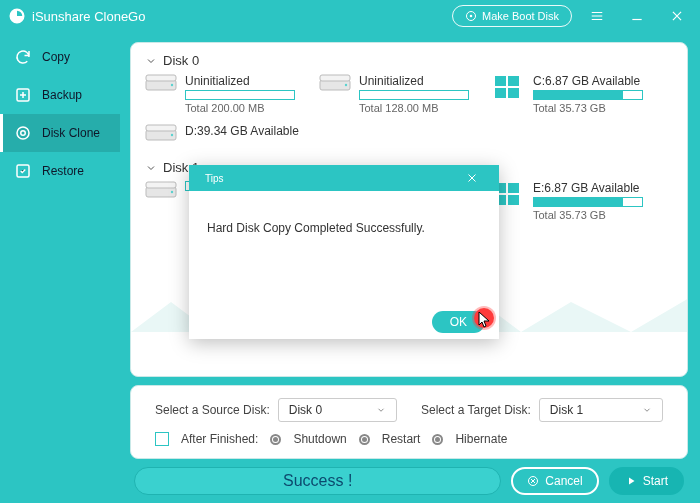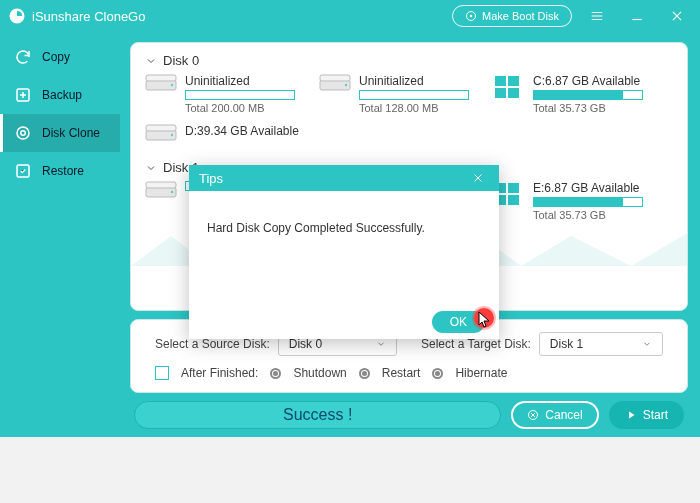--- a/index.html
+++ b/index.html
@@ -1,17 +1,17 @@
 <!DOCTYPE html>
 <html><head>
 <meta charset="utf-8">
 <style>
 *{box-sizing:border-box;margin:0;padding:0;font-family:"Segoe UI",Arial,sans-serif}
 body{width:700px;height:503px;overflow:hidden;background:#f2f2f2;position:relative}
-.app{width:700px;height:437px;display:flex;flex-direction:column;background:#2cc5c3;position:relative}
+.app{width:700px;height:503px;display:flex;flex-direction:column;background:#2cc5c3;position:relative}
 .header{height:32px;display:flex;align-items:center;padding:0 8px;color:#fff}
 .logo-area{display:flex;align-items:center;gap:6px;font-size:13px;font-weight:500}
 .logo-area .logo-ico{width:18px;height:18px}
 .titlebar-right{margin-left:auto;display:flex;align-items:center;gap:10px}
 .boot-btn{border:1px solid rgba(255,255,255,.9);border-radius:12px;padding:4px 12px;color:#fff;font-size:11px;display:flex;align-items:center;gap:5px}
 .win-btn{width:30px;height:24px;display:flex;align-items:center;justify-content:center;color:#fff}
 .main-row{flex:1;display:flex;min-height:0}
 .sidebar{width:120px;background:#2cc5c3;color:#0f172a;padding-top:6px}
 .side-item{display:flex;align-items:center;gap:10px;padding:10px 14px;font-size:12px;cursor:pointer}
 .side-item.active{background:rgba(0,0,0,0.12);border-left:3px solid #fff;padding-left:11px}
@@ -39,21 +39,21 @@
 .cb{width:14px;height:14px;border:1px solid #2cc5c3;background:#fff;display:inline-block}
 .radio{width:11px;height:11px;border:2px solid #888;border-radius:50%;display:inline-block;position:relative}
 .radio.sel::after{content:"";position:absolute;inset:1px;border-radius:50%;background:#888}
 .footer-bar{display:flex;gap:10px;align-items:center;padding:0 4px}
 .success-btn{flex:1;height:28px;border-radius:14px;background:#3ad1cf;border:1px solid #1fb3b1;color:#0c4a6e;display:flex;align-items:center;justify-content:center;font-size:16px;font-weight:400}
 .pill{height:28px;border-radius:14px;border:2px solid #fff;color:#fff;display:flex;align-items:center;gap:6px;padding:0 14px;font-size:12px}
 .pill.solid{background:#17b5b2;border-color:#17b5b2}
 .bg-deco{position:absolute;left:0;right:0;bottom:44px;height:60px;pointer-events:none}
 
 .modal-wrap{position:absolute;left:189px;top:165px;width:310px;background:#fff;box-shadow:0 4px 18px rgba(0,0,0,.25);z-index:50}
-.modal-title{height:26px;background:#2cc5c3;color:#fff;font-size:13px;display:flex;align-items:center;padding:0 10px}
+.modal-title{height:26px;background:#2cc5c3;color:#fff;font-size:10px;display:flex;align-items:center;padding:0 16px}
 .modal-title .close{margin-left:auto;width:22px;height:22px;display:flex;align-items:center;justify-content:center}
 .modal-body{padding:30px 18px 12px;font-size:12px;color:#333;min-height:120px}
 .modal-foot{display:flex;justify-content:flex-end;padding:0 14px 6px}
 .ok-btn{background:#2cc5c3;color:#fff;border-radius:12px;padding:4px 18px;font-size:12px}
 .cursor{position:absolute;left:474px;top:308px;z-index:60;pointer-events:none}
 .cursor .ring{width:20px;height:20px;border-radius:50%;background:#ff3b3b;box-shadow:0 0 0 2px rgba(255,59,59,.35)}
 .cursor svg{position:absolute;left:4px;top:3px}
 </style>
 </head>
 <body>

